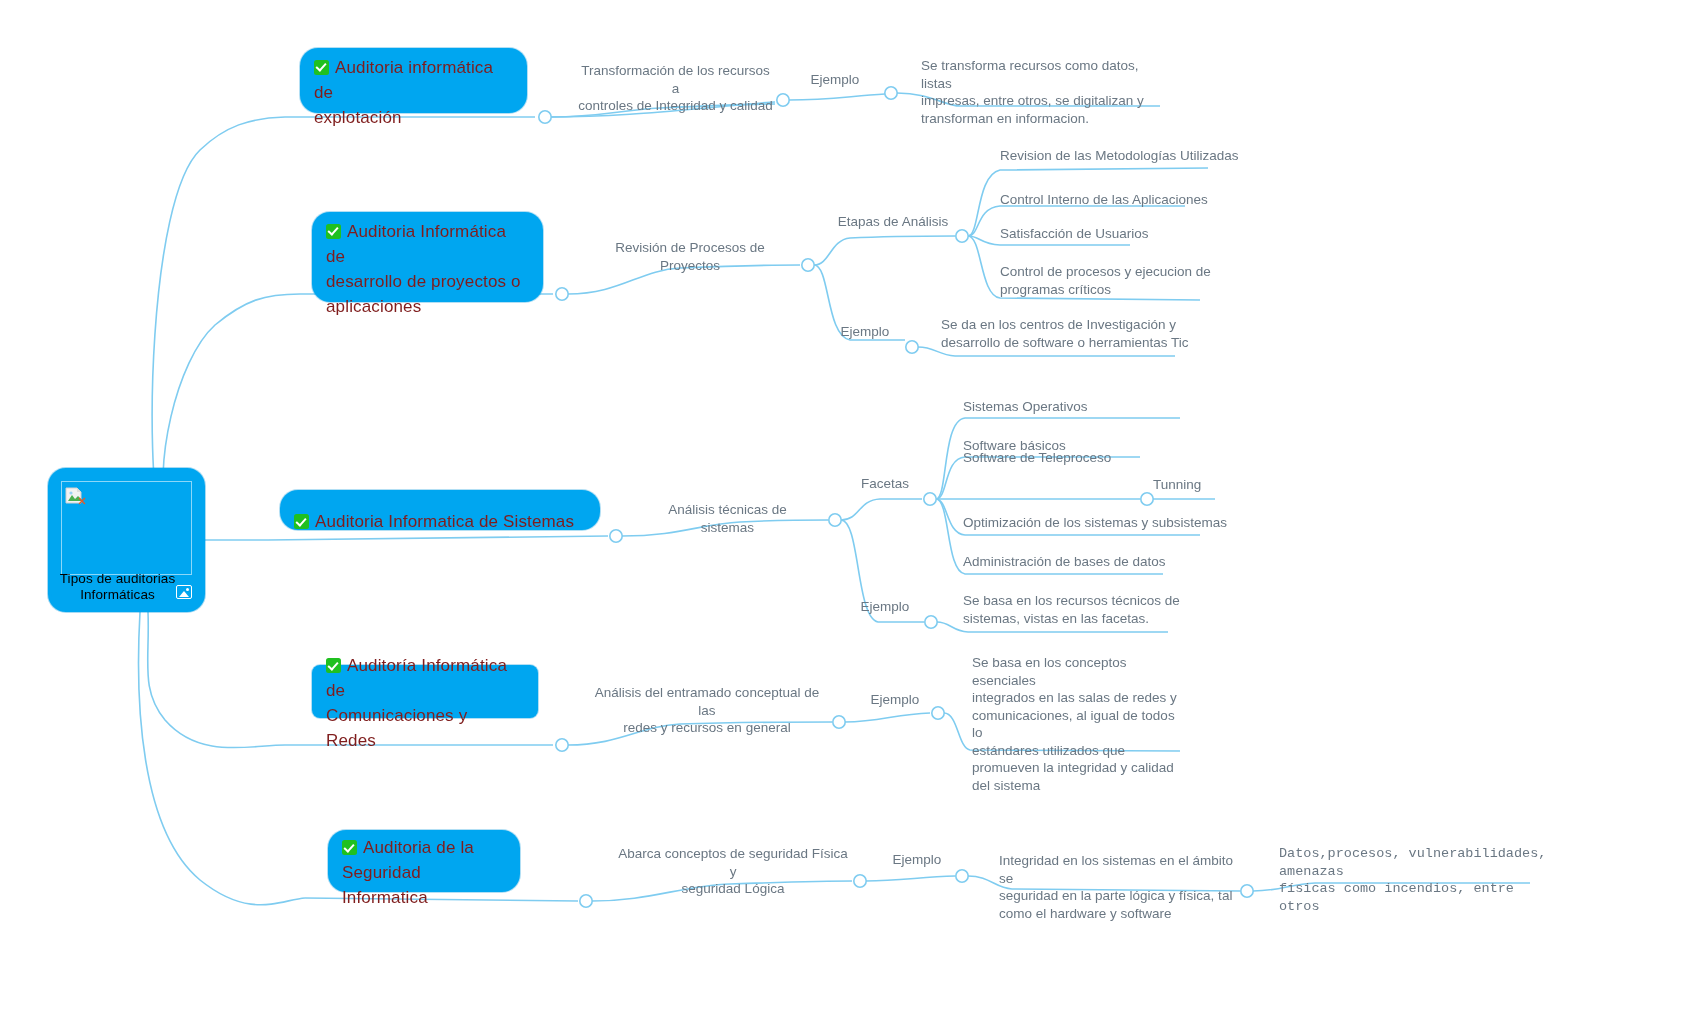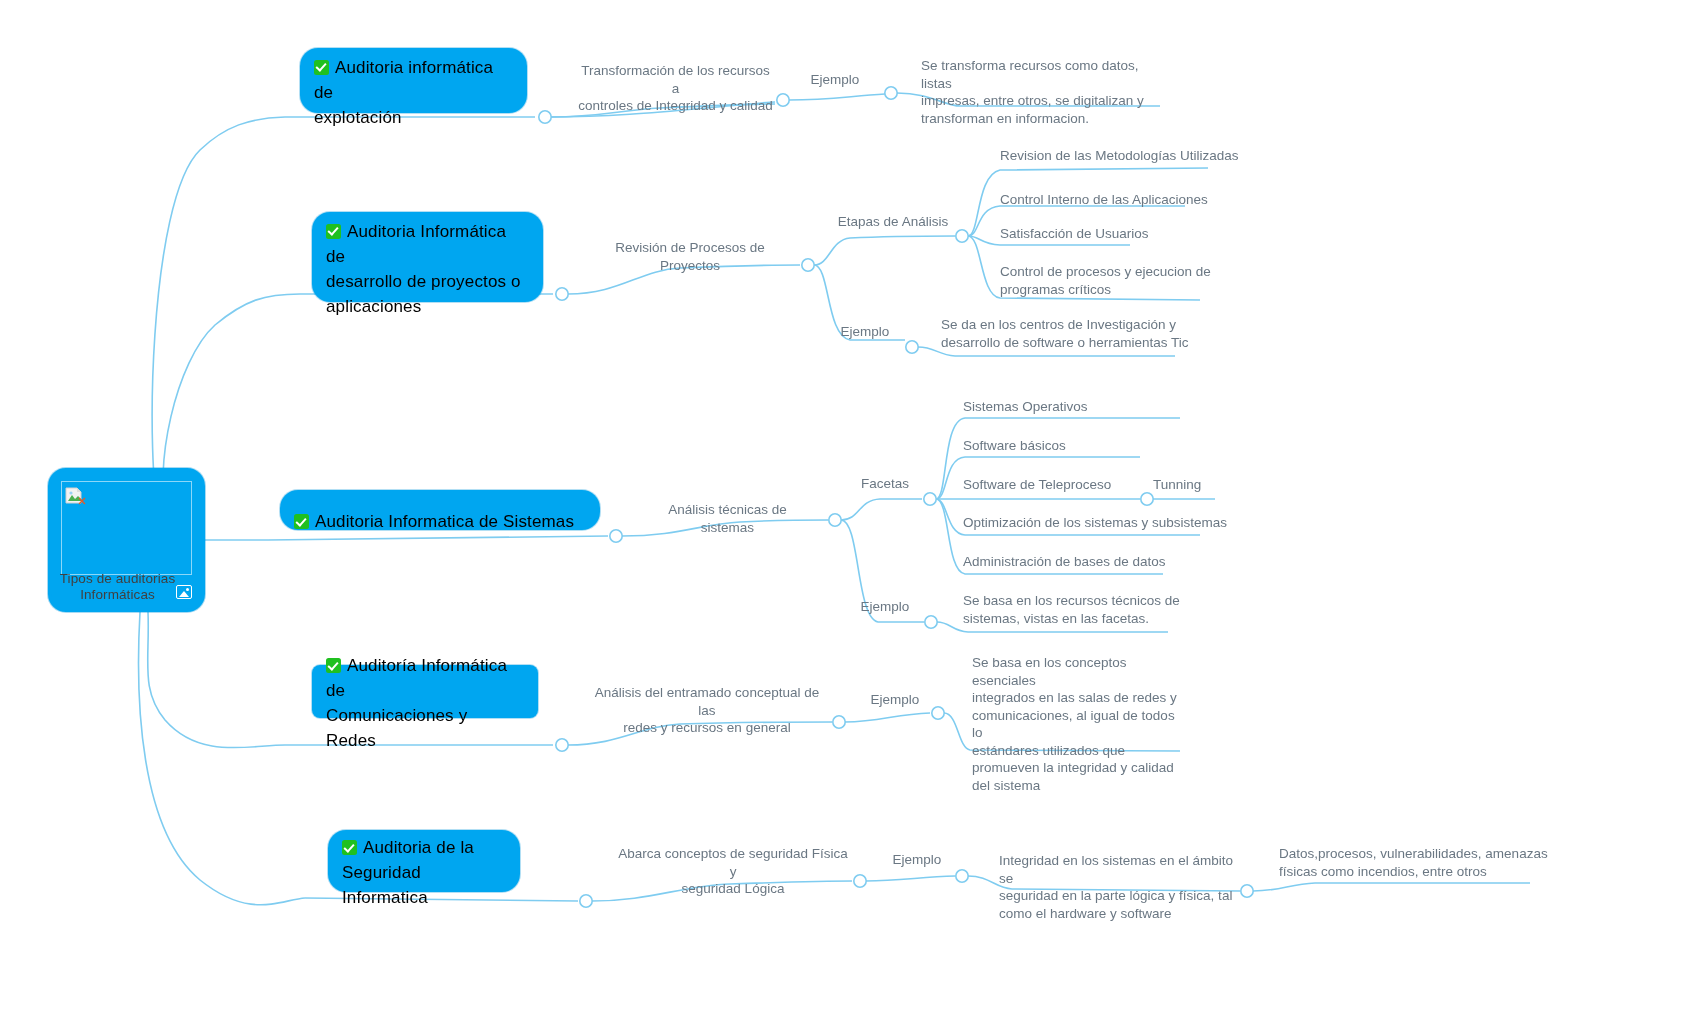--- a/index.html
+++ b/index.html
@@ -24,21 +24,21 @@
     position:absolute;left:10px;top:10px;right:10px;bottom:34px;
     border:1px solid rgba(255,255,255,.55);
     box-sizing:border-box;
   }
   .broken-img{
     position:absolute;left:14px;top:14px;width:22px;height:20px;
   }
   .root-label{
     position:absolute;left:0;right:0;bottom:6px;
     text-align:center;
-    color:#404040;
+    color:#000000;
     font-size:13.5px;line-height:16px;
     letter-spacing:.1px;
     padding:0 24px 0 6px;
     box-sizing:border-box;
   }
   .root-badge{
     position:absolute;right:10px;bottom:10px;
     width:16px;height:14px;
     border:1.4px solid #ffffff;border-radius:2px;
     box-sizing:border-box;
@@ -61,21 +61,21 @@
     border-radius:18px;
     box-sizing:border-box;
     color:#ffffff;
     display:flex;align-items:center;
     padding:9px 18px 11px 14px;
     box-shadow:0 0 0 1px rgba(0,150,220,.3);
   }
   .branch .btext{
     font-size:17px;line-height:25px;
     letter-spacing:.15px;
-    color:#000000;
+    color:#7f1d1d;
     white-space:pre-line;
   }
   .check{
     display:inline-block;
     width:15px;height:15px;
     background:#20C020;
     border-radius:2.5px;
     position:relative;
     vertical-align:-2px;
     margin-right:6px;
@@ -231,21 +231,21 @@
 
   <div class="branch" style="left:280px;top:490px;width:320px;height:40px;">
     <span class="btext">
       <span class="check"></span><span>Auditoria Informatica de Sistemas</span>
     </span>
   </div>
   <div class="lbl c" style="left:640px;top:501px;width:175px;">Análisis técnicas de sistemas</div>
   <div class="lbl c" style="left:845px;top:475px;width:80px;">Facetas</div>
   <div class="lbl" style="left:963px;top:398px;width:280px;">Sistemas Operativos</div>
   <div class="lbl" style="left:963px;top:437px;width:280px;">Software básicos</div>
-  <div class="lbl" style="left:963px;top:476px;width:280px;">Software de Teleproceso</div>
+  <div class="lbl" style="left:963px;top:449px;width:280px;">Software de Teleproceso</div>
   <div class="lbl" style="left:963px;top:514px;width:290px;">Optimización de los sistemas y subsistemas</div>
   <div class="lbl" style="left:963px;top:553px;width:280px;">Administración de bases de datos</div>
   <div class="lbl" style="left:1153px;top:476px;width:120px;">Tunning</div>
   <div class="lbl c" style="left:850px;top:598px;width:70px;">Ejemplo</div>
   <div class="lbl" style="left:963px;top:592px;width:250px;">Se basa en los recursos técnicos de
 sistemas, vistas en las facetas.</div>
 
   <div class="branch" style="left:312px;top:665px;width:226px;height:53px;border-radius:8px;">
     <span class="btext">
       <span class="check"></span><span>Auditoría Informática de
@@ -268,16 +268,16 @@
       <span class="check"></span><span>Auditoria de la Seguridad
 Informatica</span>
     </span>
   </div>
   <div class="lbl c" style="left:618px;top:845px;width:230px;">Abarca conceptos de seguridad Física y
 seguridad Lógica</div>
   <div class="lbl c" style="left:882px;top:851px;width:70px;">Ejemplo</div>
   <div class="lbl" style="left:999px;top:852px;width:240px;">Integridad en los sistemas en el ámbito se
 seguridad en la parte lógica y física, tal
 como el hardware y software</div>
-  <div class="lbl" style="left:1279px;top:845px;width:280px;">Datos,procesos, vulnerabilidades, amenazas
+  <div class="lbl" style="left:1279px;top:845px;width:280px;font-family:Liberation Mono, monospace;">Datos,procesos, vulnerabilidades, amenazas
 físicas como incendios, entre otros</div>
 
 </div>
 
 </body></html>

